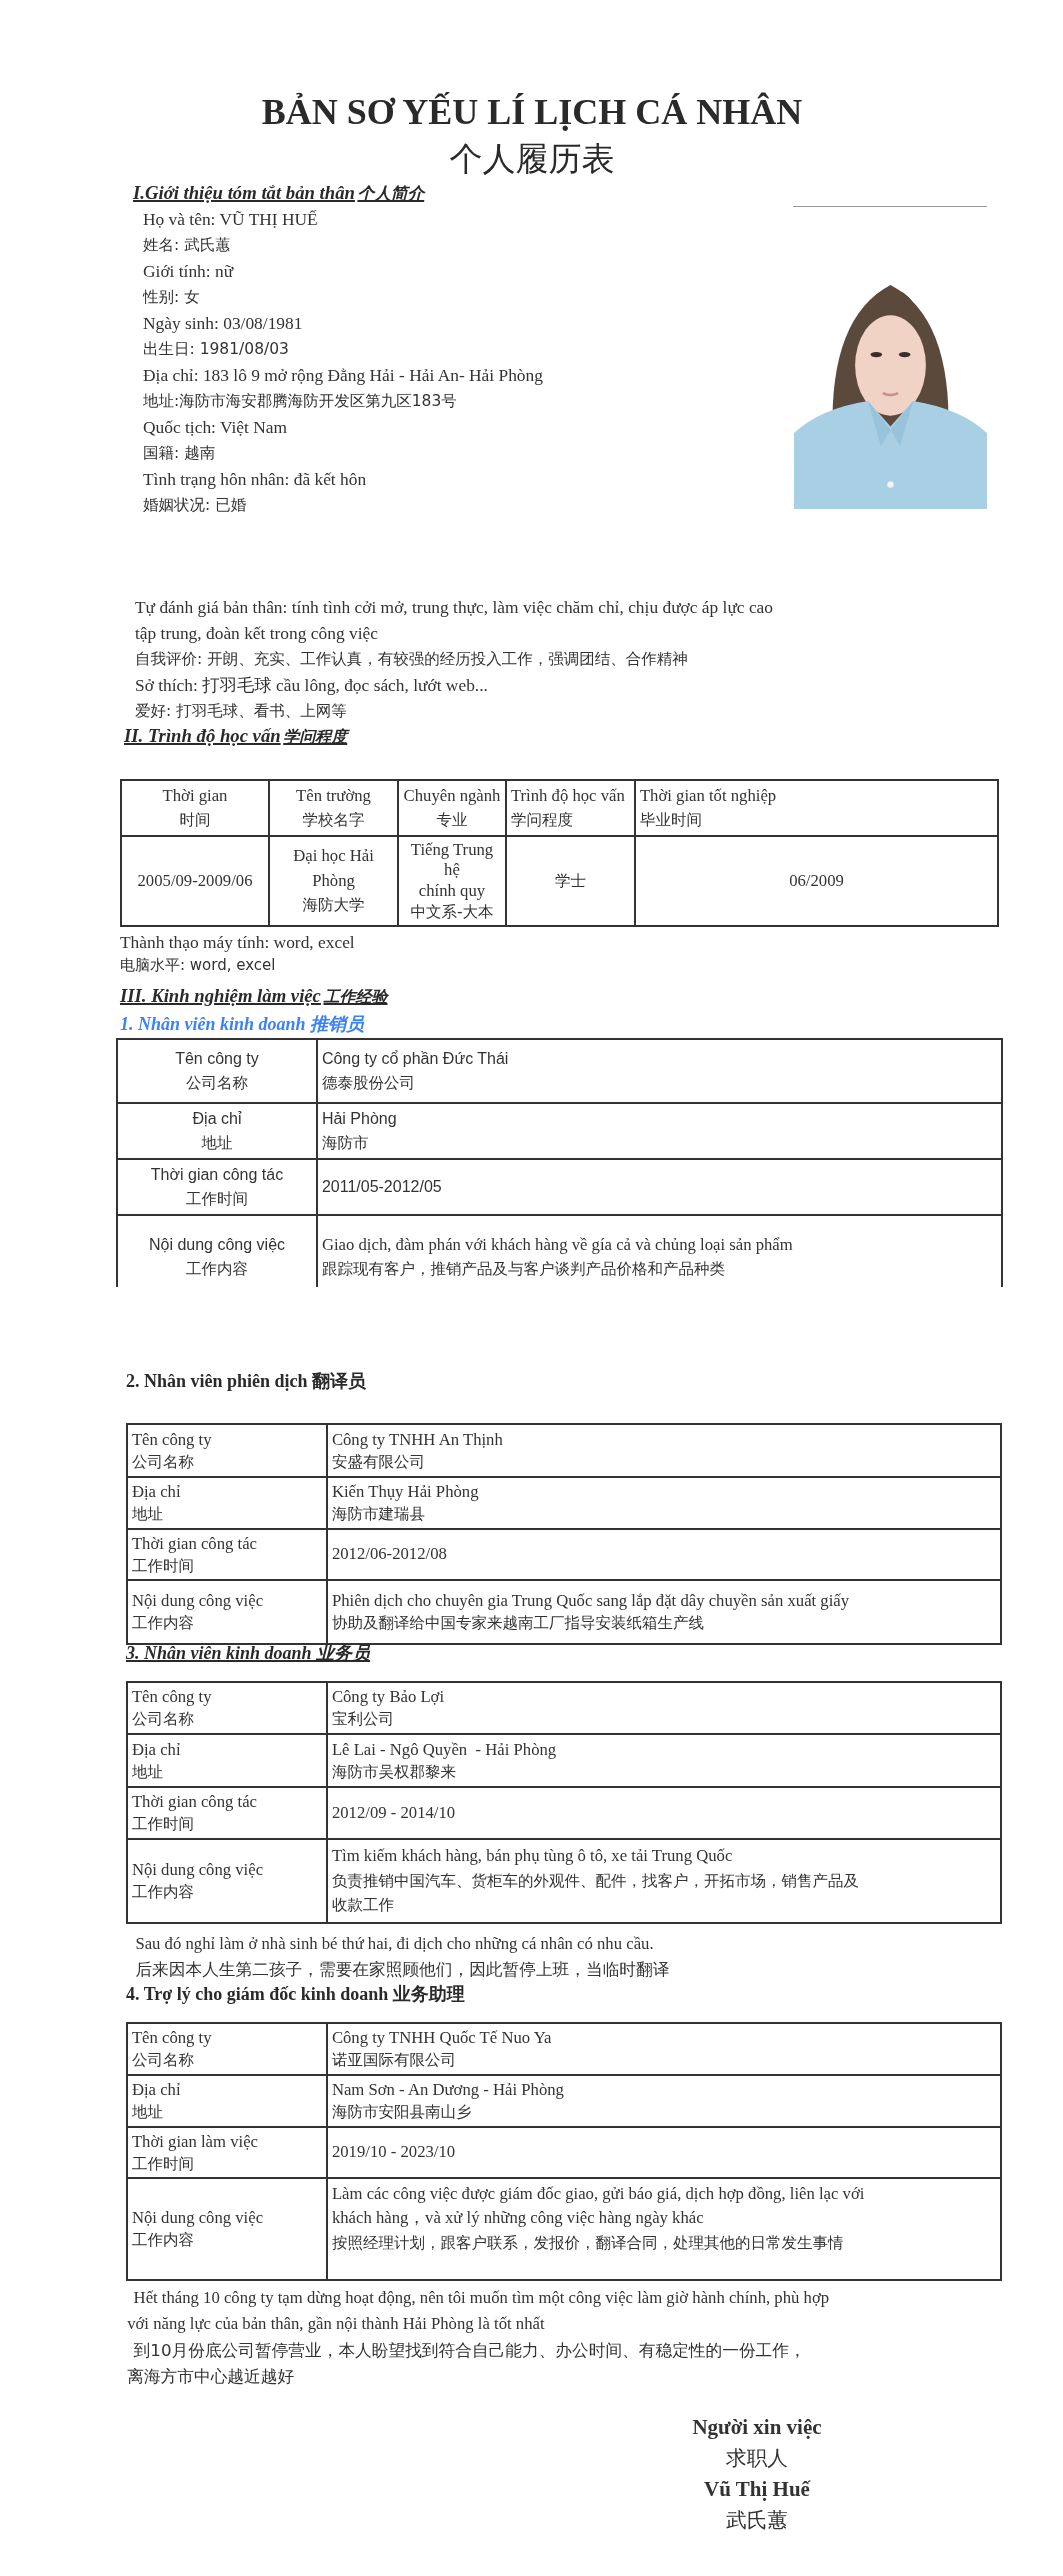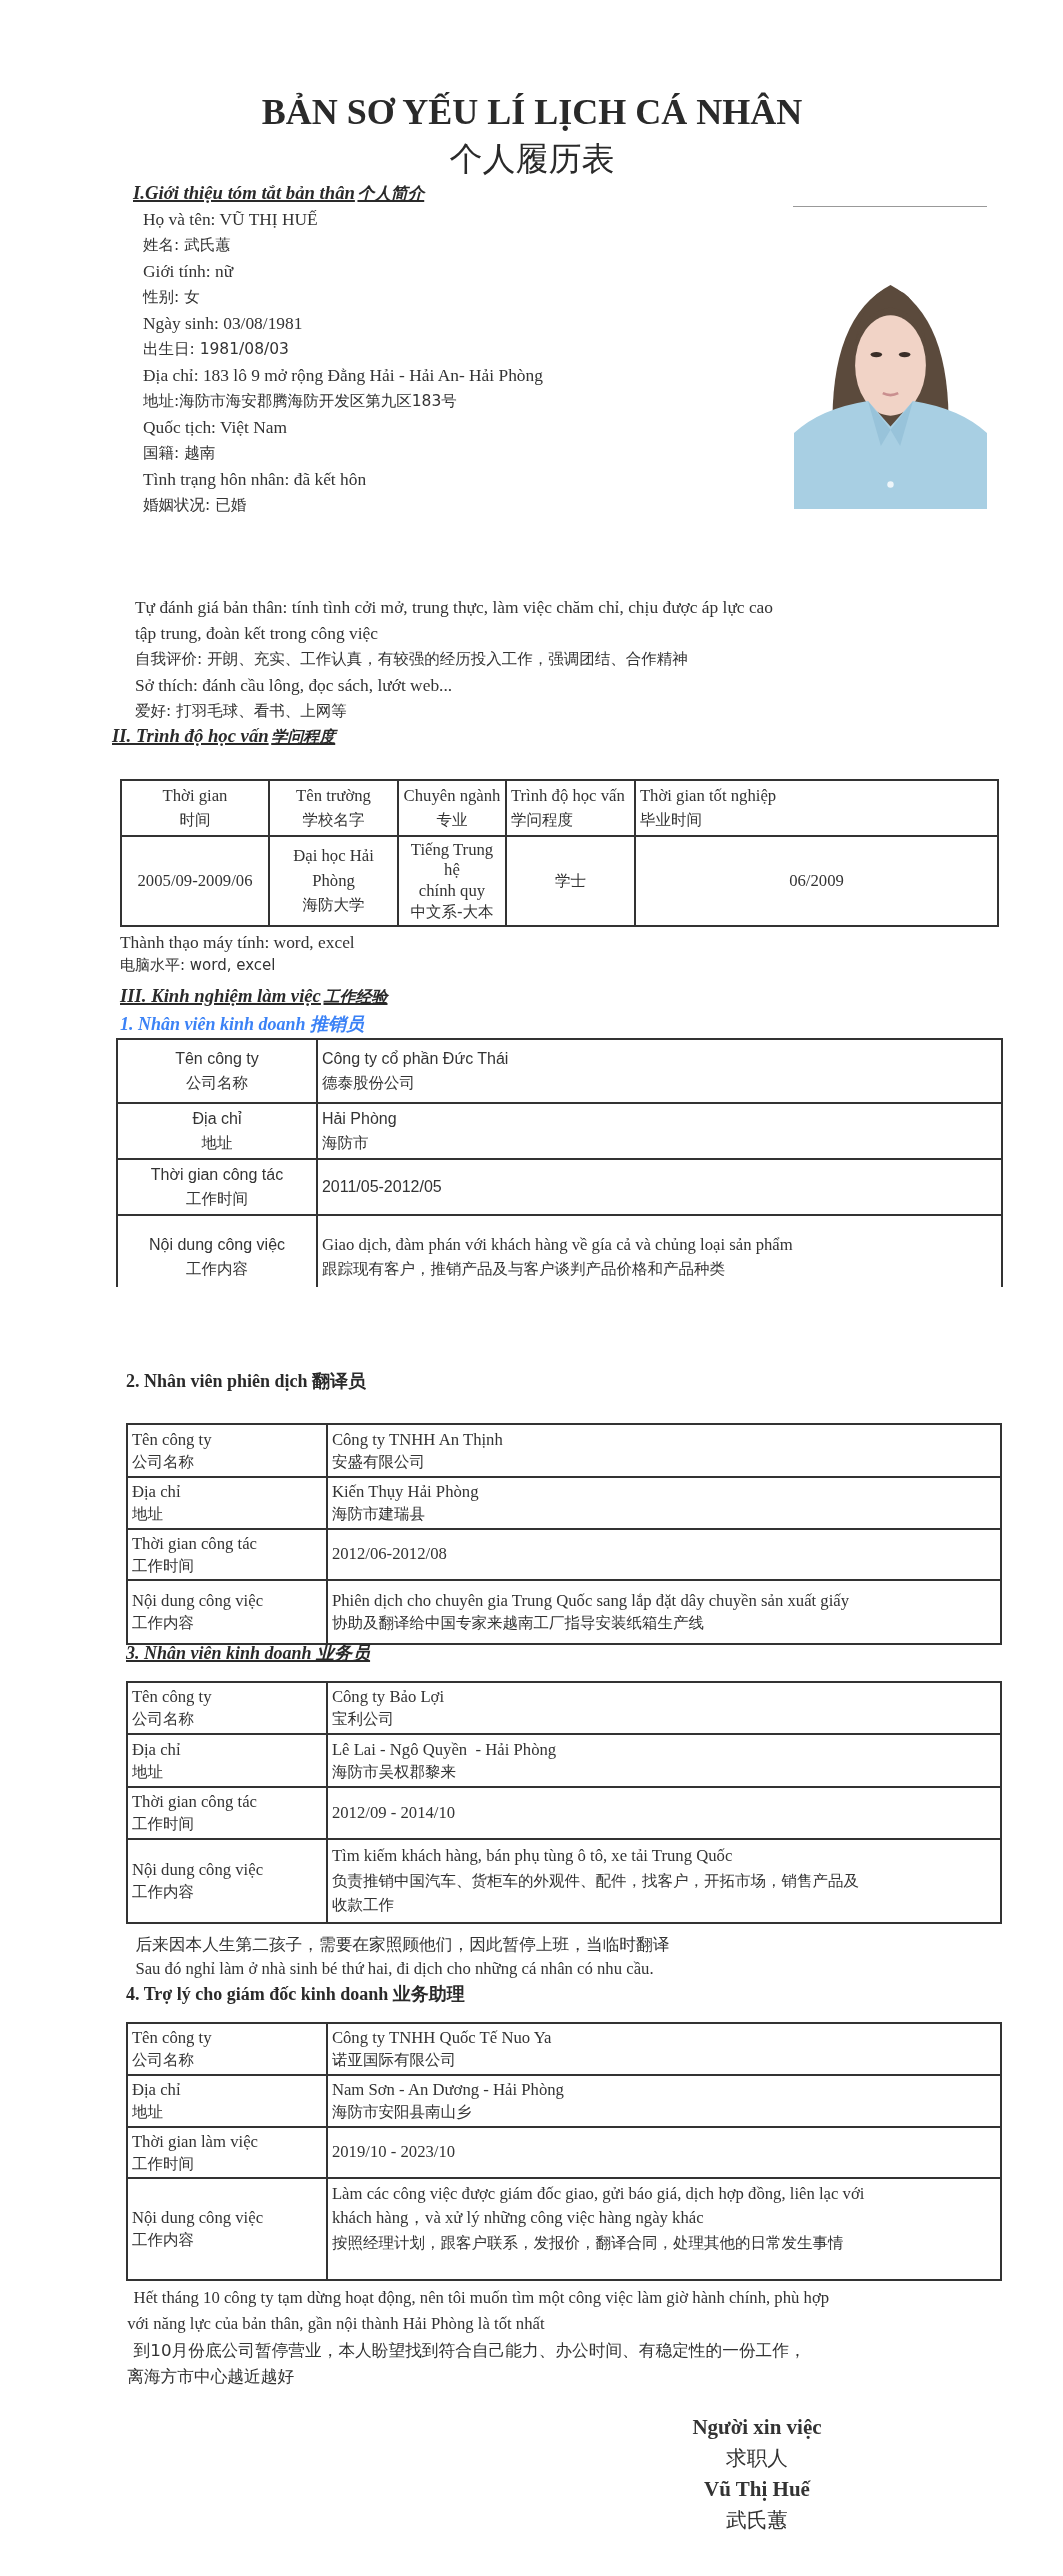--- a/index.html
+++ b/index.html
@@ -68,25 +68,25 @@
     <path d="M115 250 L150 295 L135 320 Z" fill="#98c3da"></path>
     <path d="M185 250 L150 295 L165 320 Z" fill="#98c3da"></path>
     <circle cx="150" cy="380" r="5" fill="#eef6fa"></circle>
   </svg>
 </div>
 
 <div class="abs" style="left:135px; top:594px;">
   <div class="line">Tự đánh giá bản thân: tính tình cởi mở, trung thực, làm việc chăm chỉ, chịu được áp lực cao</div>
   <div class="line">tập trung, đoàn kết trong công việc</div>
   <div class="line cn">自我评价: 开朗、充实、工作认真，有较强的经历投入工作，强调团结、合作精神</div>
-  <div class="line">Sở thích: đánh cầu lông, đọc sách, lướt web...</div>
+  <div class="line">Sở thích: 打羽毛球 cầu lông, đọc sách, lướt web...</div>
   <div class="line cn">爱好: 打羽毛球、看书、上网等</div>
 </div>
 
-<div class="abs" style="left:112px; top:725px;">
+<div class="abs" style="left:124px; top:725px;">
   <span class="sec-head">II. Trình độ học vấn</span>
   <span class="sec-head cn" style="font-size:16px; font-style:italic;">学问程度</span>
 </div>
 
 <table class="edu" style="left:120px; top:779px; width:879px;">
   <tbody>
       <tr style="height:55px;">
     <td style="width:148px;">
           <div>Thời gian</div>
           <div class="cn">时间</div>
@@ -269,22 +269,22 @@
         </td>
     <td style="line-height:24.5px;">
           <div>Tìm kiếm khách hàng, bán phụ tùng ô tô, xe tải Trung Quốc</div>
           <div class="cn">负责推销中国汽车、货柜车的外观件、配件，找客户，开拓市场，销售产品及</div>
           <div class="cn">收款工作</div>
         </td>
   </tr>
 </tbody>
   </table>
 <div class="abs" style="left:129px; top:1932px;">
+  <div class="note" style="padding-left:6.4px;">Sau đó nghỉ làm ở nhà sinh bé thứ hai, đi dịch cho những cá nhân có nhu cầu.</div>
   <div class="note cn" style="padding-left:6.4px;">后来因本人生第二孩子，需要在家照顾他们，因此暂停上班，当临时翻译</div>
-  <div class="note" style="padding-left:6.4px;">Sau đó nghỉ làm ở nhà sinh bé thứ hai, đi dịch cho những cá nhân có nhu cầu.</div>
 </div>
 
 <div class="abs sec-head-plain" style="left:126px; top:1982px;">4. Trợ lý cho giám đốc kinh doanh 业务助理</div>
 <table class="job" style="left:126px; top:2022px; width:876px;">
   <tbody>
       <tr style="height:52px;">
     <td style="width:200px; line-height:22px;">
           <div>Tên công ty</div>
           <div class="cn">公司名称</div>
         </td>

